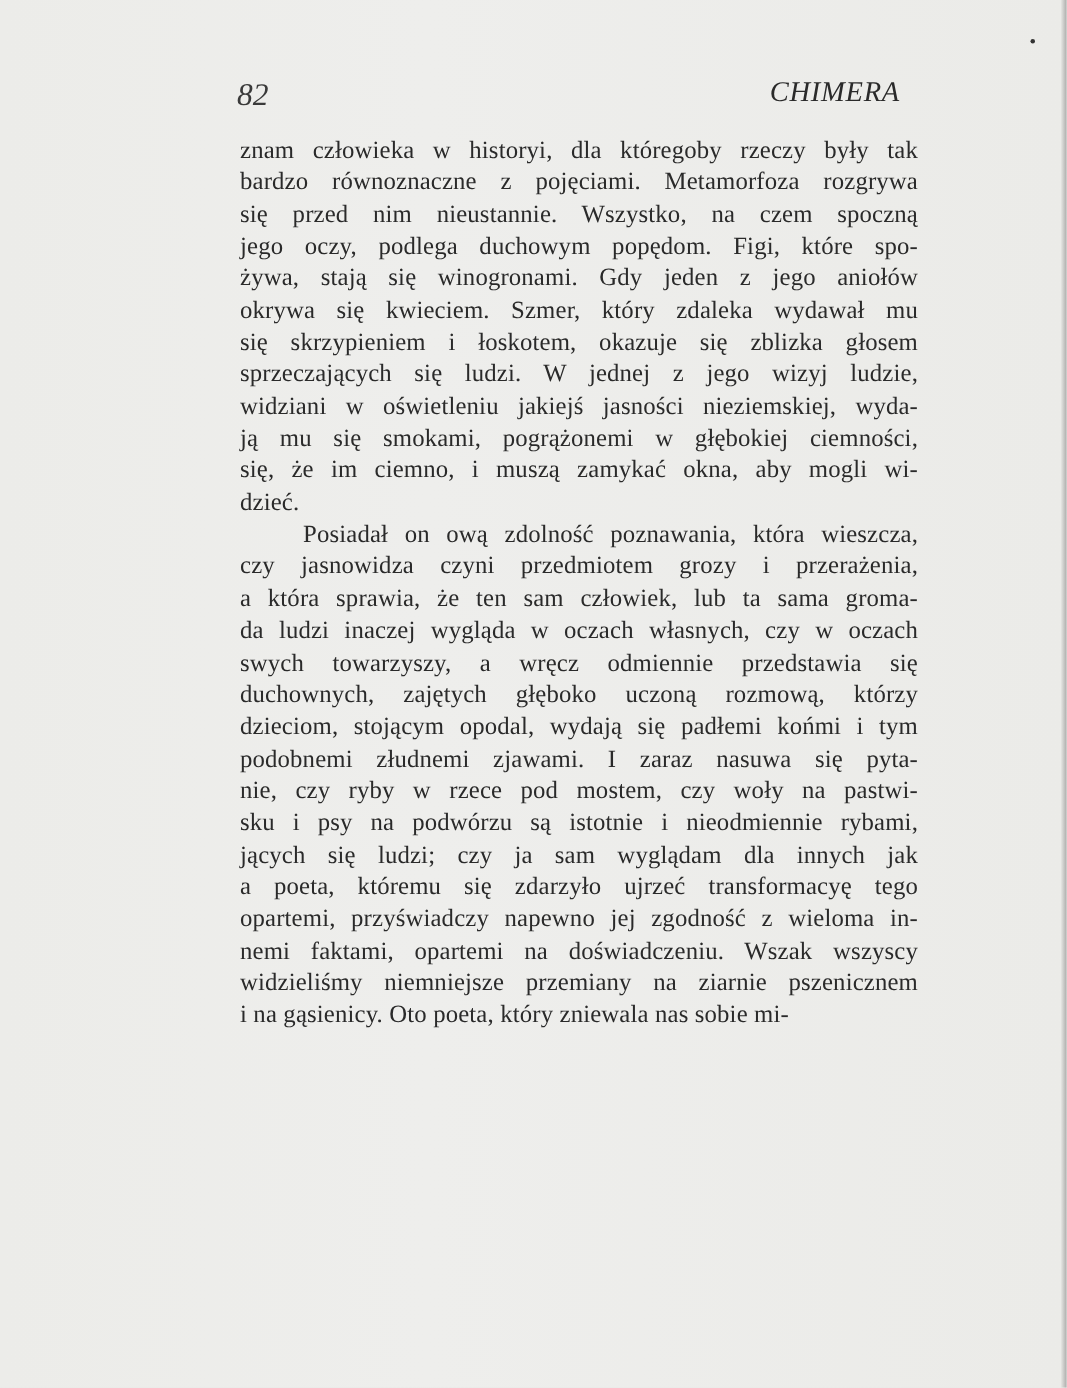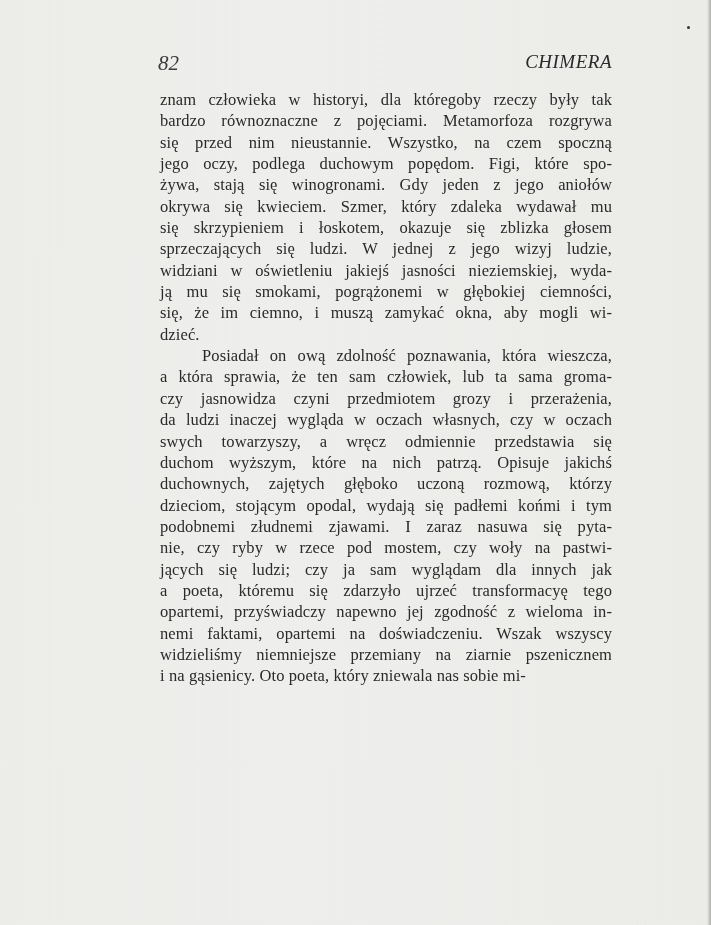--- a/index.html
+++ b/index.html
@@ -43,21 +43,21 @@
     }
     .page-number {
       position: absolute;
       left: 0; top: 0;
       font-style: italic;
       font-size: 21px;
       color: #3a3a3a;
     }
     .running-title {
       position: absolute;
-      right: 4px; top: 0;
+      right: 16px; top: 0;
       font-style: italic;
       font-size: 19px;
       letter-spacing: 0.5px;
       color: #2a2a2a;
     }
     .body-text {
       position: absolute;
       left: 160px;
       top: 89px;
       width: 452px;
@@ -102,29 +102,29 @@
         <span class="line">okrywa się kwieciem. Szmer, który zdaleka wydawał mu</span>
         <span class="line">się skrzypieniem i łoskotem, okazuje się zblizka głosem</span>
         <span class="line">sprzeczających się ludzi. W jednej z jego wizyj ludzie,</span>
         <span class="line">widziani w oświetleniu jakiejś jasności nieziemskiej, wyda-</span>
         <span class="line">ją mu się smokami, pogrążonemi w głębokiej ciemności,</span>
         <span class="line">się, że im ciemno, i muszą zamykać okna, aby mogli wi-</span>
         <span class="line last">dzieć.</span>
       </div>
       <div>
         <span class="line indent">Posiadał on ową zdolność poznawania, która wieszcza,</span>
+        <span class="line">czy jasnowidza czyni przedmiotem grozy i przerażenia,</span>
         <span class="line">a która sprawia, że ten sam człowiek, lub ta sama groma-</span>
-        <span class="line">czy jasnowidza czyni przedmiotem grozy i przerażenia,</span>
         <span class="line">da ludzi inaczej wygląda w oczach własnych, czy w oczach</span>
         <span class="line">swych towarzyszy, a wręcz odmiennie przedstawia się</span>
-        <span class="line">duchom wyższym, które na nich patrzą. Opisuje jakichś</span>
         <span class="line">duchownych, zajętych głęboko uczoną rozmową, którzy</span>
         <span class="line">dzieciom, stojącym opodal, wydają się padłemi końmi i tym</span>
         <span class="line">podobnemi złudnemi zjawami. I zaraz nasuwa się pyta-</span>
         <span class="line">nie, czy ryby w rzece pod mostem, czy woły na pastwi-</span>
+        <span class="line">sku i psy na podwórzu są istotnie i nieodmiennie rybami,</span>
         <span class="line">jących się ludzi; czy ja sam wyglądam dla innych jak</span>
         <span class="line">a poeta, któremu się zdarzyło ujrzeć transformacyę tego</span>
         <span class="line">opartemi, przyświadczy napewno jej zgodność z wieloma in-</span>
         <span class="line">nemi faktami, opartemi na doświadczeniu. Wszak wszyscy</span>
         <span class="line">widzieliśmy niemniejsze przemiany na ziarnie pszenicznem</span>
         <span class="line last">i na gąsienicy. Oto poeta, który zniewala nas sobie mi-</span>
       </div>
     </div>
 </div>
 

